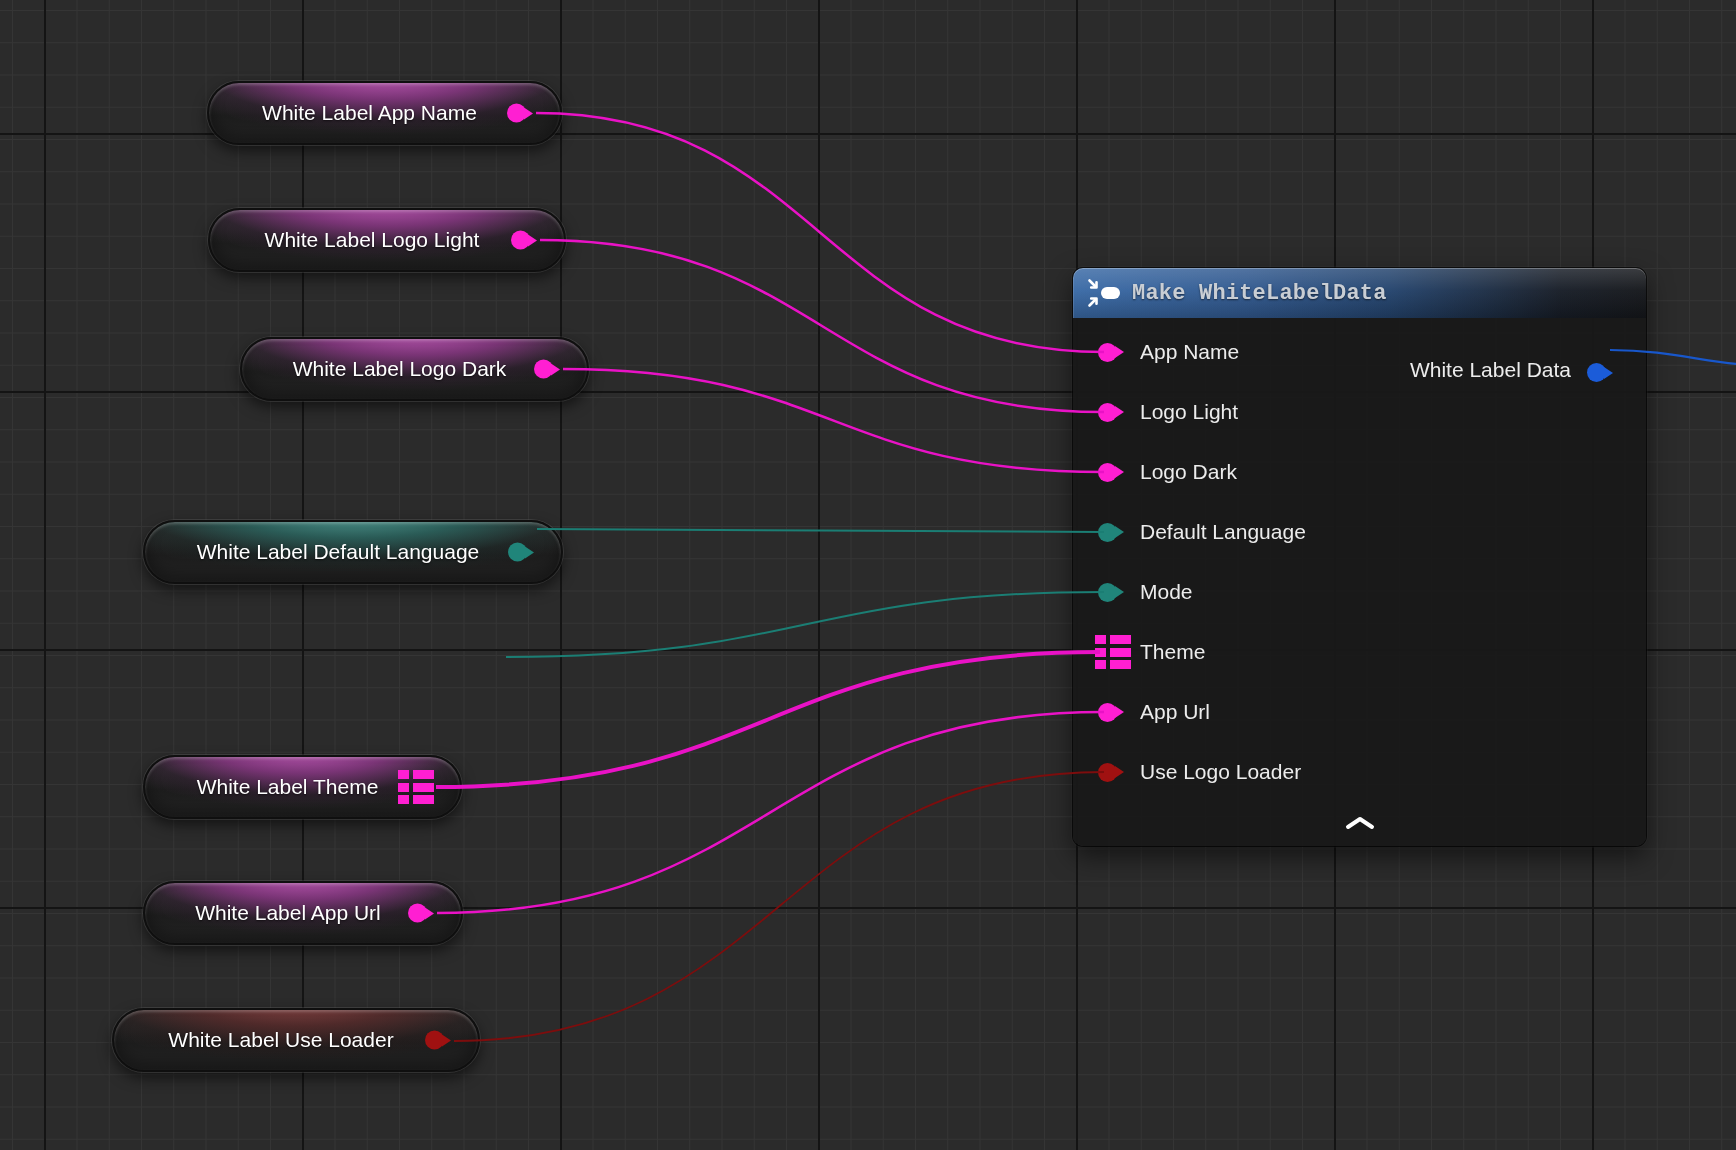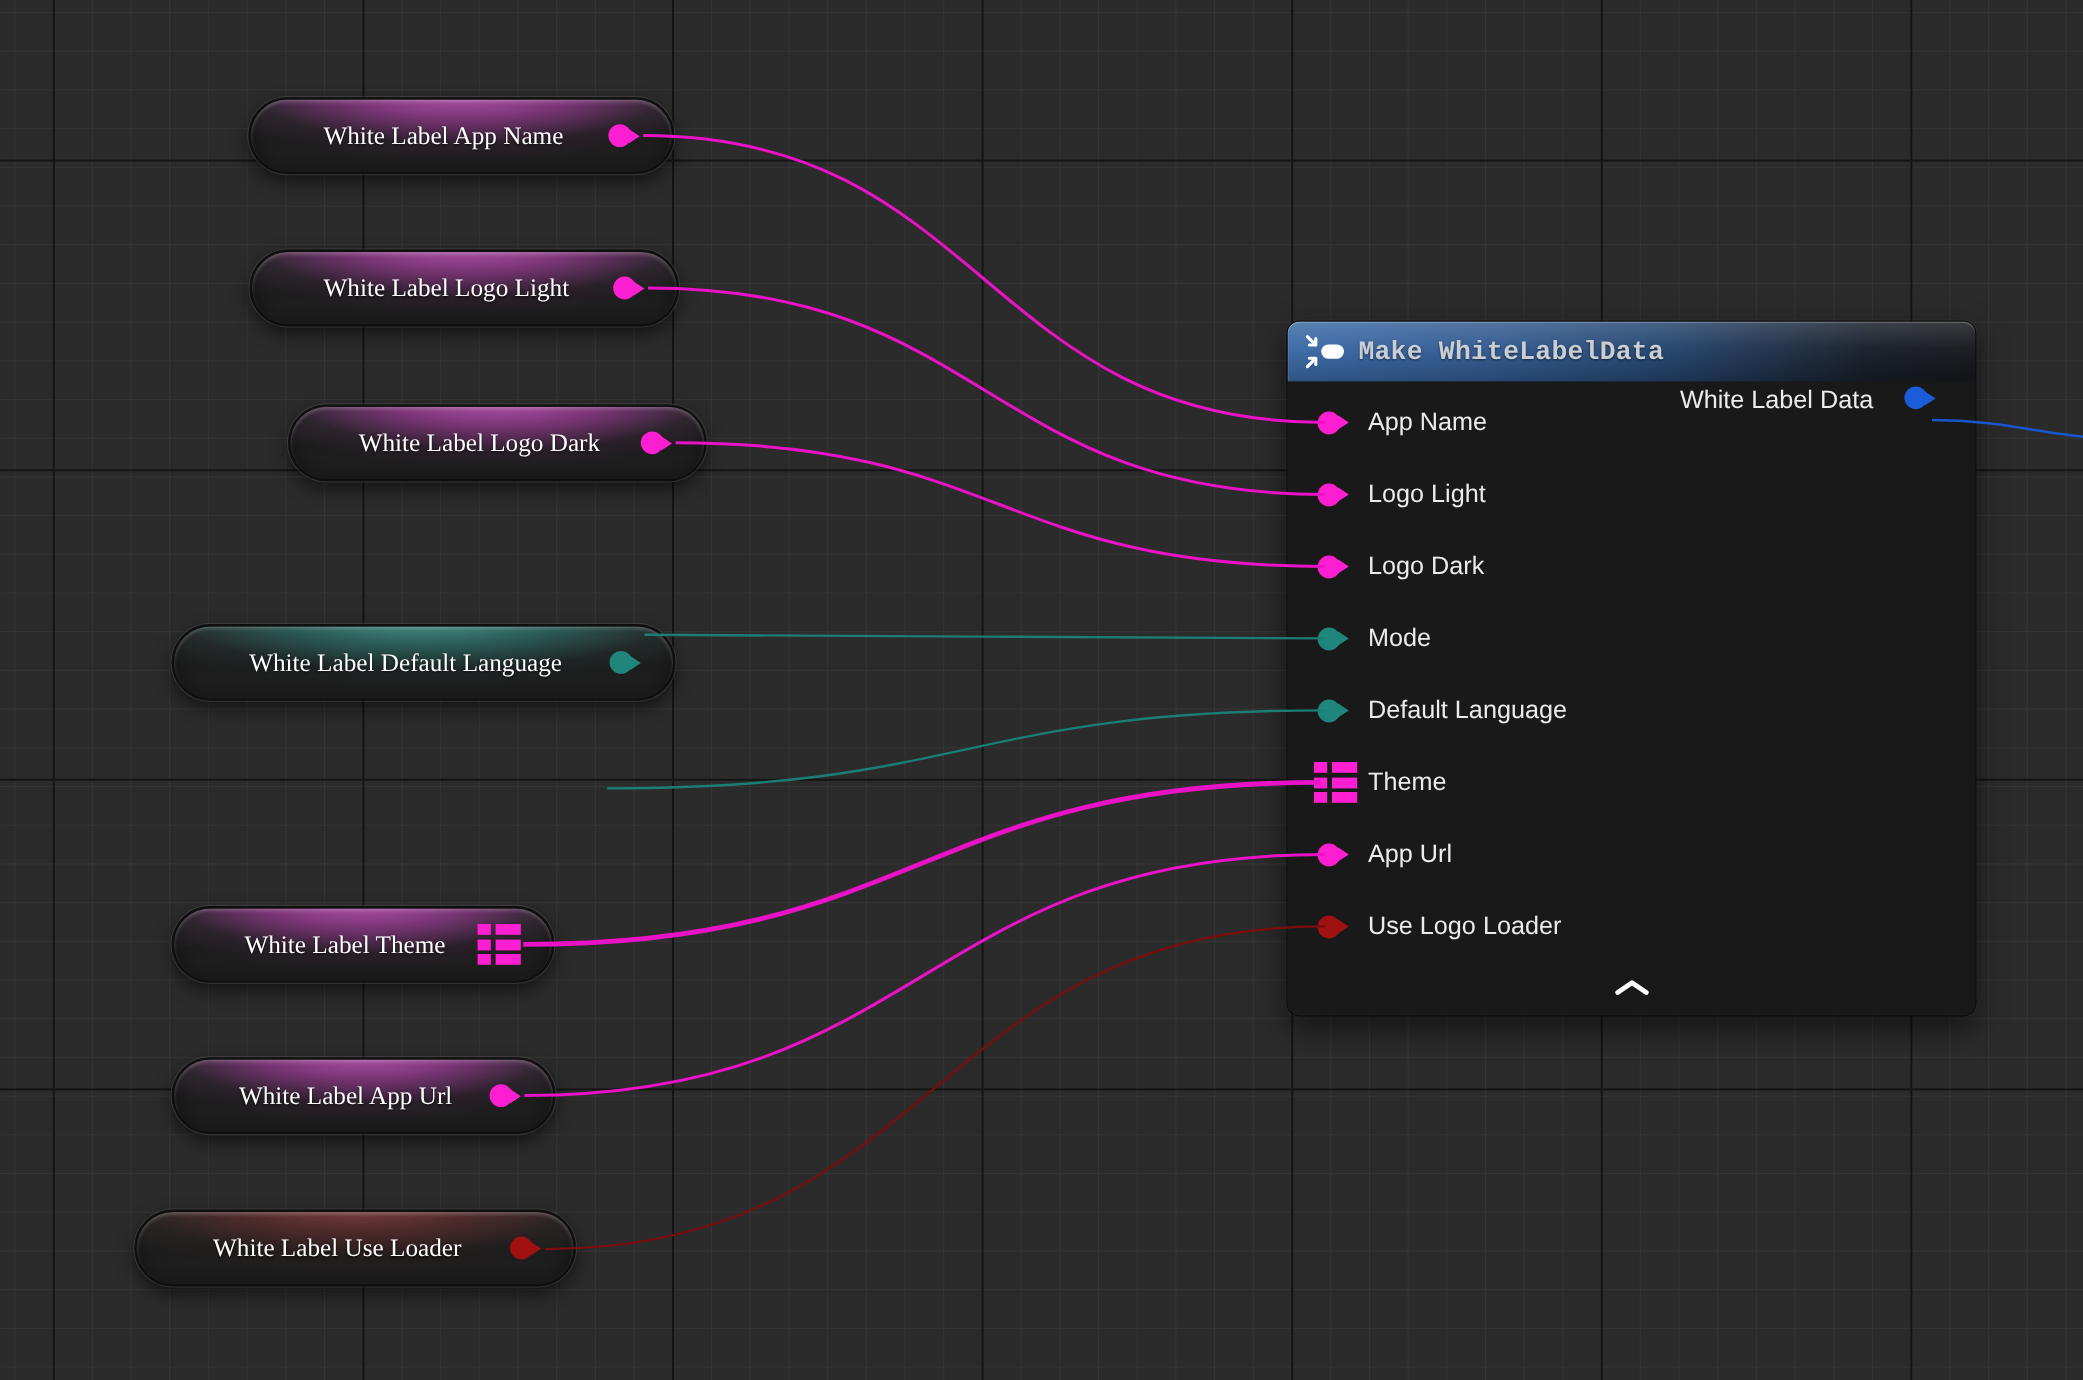--- a/index.html
+++ b/index.html
@@ -46,21 +46,20 @@
   }
   .pill.red{
     background:
       radial-gradient(85% 150% at 50% -30%, rgba(188,84,84,.75) 0%, rgba(120,46,46,.5) 38%, rgba(60,26,26,.18) 62%, rgba(0,0,0,0) 78%),
       linear-gradient(180deg,#2b2b2b,#1d1d1d 55%,#242424);
     --pin:#a01111;
   }
   .pill-label{
     color:#ffffff; font-size:21px; white-space:nowrap;
     text-shadow:0 1px 2px rgba(0,0,0,.6);
-    font-family:Liberation Serif, serif;
   }
 
   
   .pin{
     width:19px; height:19px; border-radius:50%;
     background:var(--pin); position:relative; flex:0 0 auto;
   }
   .pin::after{
     content:""; position:absolute; left:17px; top:50%; transform:translateY(-50%);
     width:0; height:0;
@@ -98,22 +97,22 @@
     margin-left:9px; font-size:22px; font-weight:bold; color:#c9ced4;
     letter-spacing:.2px; text-shadow:0 1px 2px rgba(0,0,0,.55); white-space:nowrap;font-family:Liberation Mono, monospace;
   }
   .node-rows{ position:relative; padding-top:4px; }
   .in-row{ height:60px; display:flex; align-items:center; padding-left:25px; }
   .pin-wrap{ flex:0 0 42px; display:flex; align-items:center; }
   .pin-wrap .struct-pin{ margin-left:-3px; }
   .in-label{ color:#ececec; font-size:21px; white-space:nowrap; }
   .out-row{
     position:absolute; top:4px; right:0; height:60px; width:100%;
-    display:flex; align-items:flex-start; justify-content:flex-end;
-    padding-right:40px; gap:26px; pointer-events:none;
+    display:flex; align-items:flex-end; justify-content:flex-end;
+    padding-right:40px; gap:16px; pointer-events:none;
   }
   .out-label{ color:#ececec; font-size:21px; white-space:nowrap; }
   .pin.blue{ --pin:#1b5cd9; pointer-events:auto; }
   .pin.pinkp{ --pin:#ff1fd2; }
   .pin.tealp{ --pin:#20857a; }
   .pin.redp{ --pin:#a01111; }
   .collapse-row{ height:44px; display:flex; align-items:center; justify-content:center; }
   .collapse-btn{ background:none; border:none; cursor:pointer; padding:4px 10px; }
 </style>
 </head>
@@ -217,28 +216,28 @@
         <span class="pin-wrap">
             <span class="pin pinkp"></span>
           </span>
         <span class="in-label">Logo Dark</span>
       </div>
 
       <div class="in-row">
         <span class="pin-wrap">
             <span class="pin tealp"></span>
           </span>
+        <span class="in-label">Default Language</span>
+      </div>
+
+      <div class="in-row">
+        <span class="pin-wrap">
+            <span class="pin tealp"></span>
+          </span>
         <span class="in-label">Mode</span>
-      </div>
-
-      <div class="in-row">
-        <span class="pin-wrap">
-            <span class="pin tealp"></span>
-          </span>
-        <span class="in-label">Default Language</span>
       </div>
 
       <div class="in-row">
         <span class="pin-wrap">
             <span class="struct-pin">
               <i></i>
               <i></i>
               <i></i>
               <i></i>
               <i></i>

